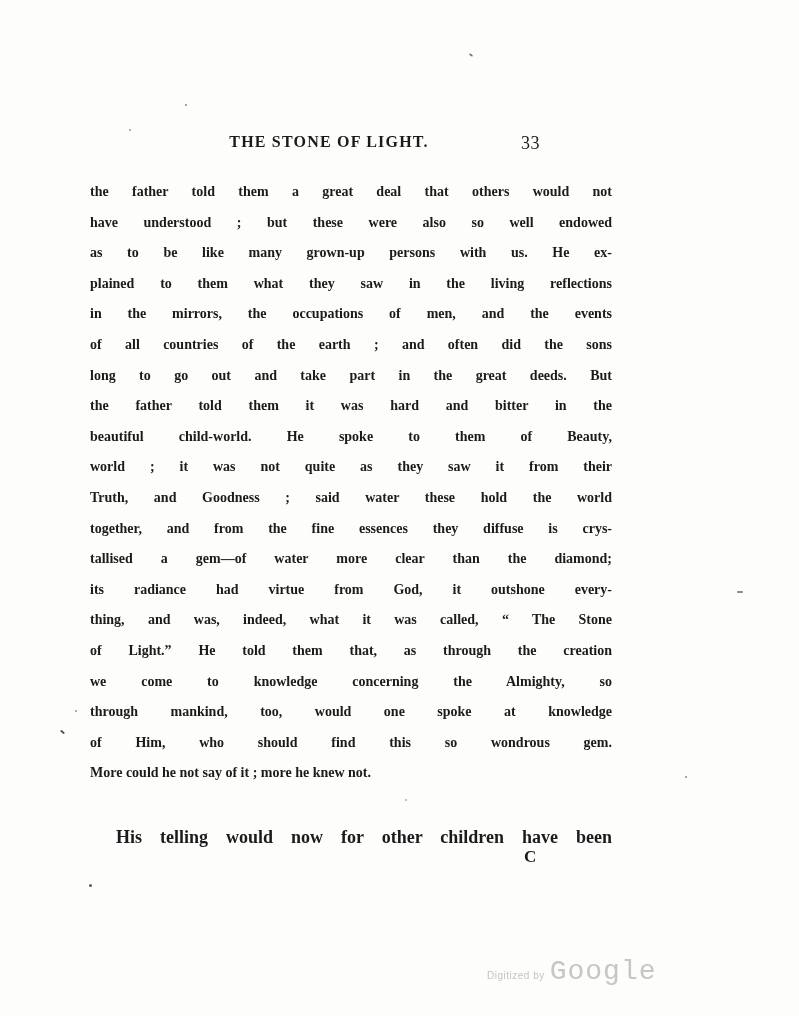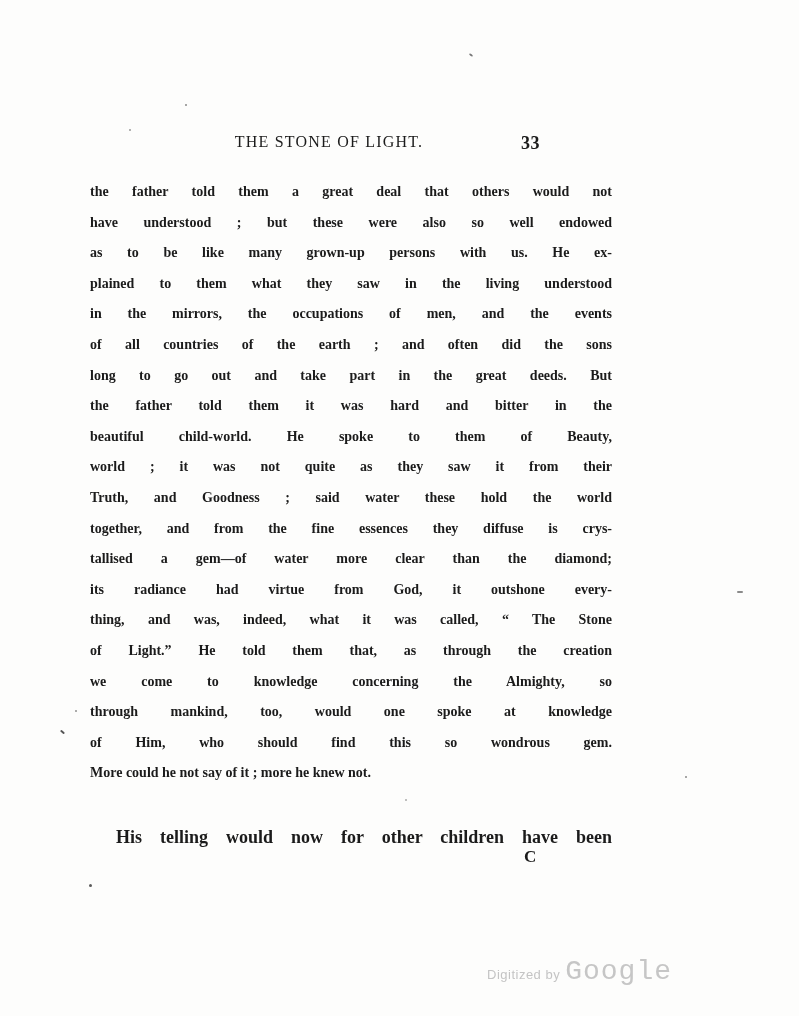--- a/index.html
+++ b/index.html
@@ -15,27 +15,27 @@
 
   
   .running-head {
     position: absolute;
     top: 133px; left: 90px; width: 522px; height: 24px;
   }
   .running-title {
     position: absolute; left: 0; right: 0;
     transform: translateX(-22px);
     text-align: center;
-    font-weight: 400;
+    font-weight: 700;
     font-size: 16px;
     letter-spacing: 1.2px;
   }
   .page-number {
     position: absolute; left: 431px; top: 0px;
-    font-weight: 700;
+    font-weight: 400;
     font-size: 18px;
     letter-spacing: 0.5px;
   }
 
   
   .text-block {
     position: absolute;
     left: 90px; top: 177px; width: 522px;
     font-weight: 700;
     font-size: 14px;
@@ -68,21 +68,21 @@
 
   
   .watermark {
     position: absolute;
     left: 487px; top: 956px;
     display: flex; align-items: baseline;
     user-select: none;
   }
   .watermark-prefix {
     font-family: "Liberation Sans", sans-serif;
-    font-size: 13px;
+    font-size: 10px;
     color: #c4c4c4;
     letter-spacing: 0.5px;
     margin-right: 5px;
   }
   .watermark-logo {
     font-family: Liberation Mono, monospace;
     font-size: 28px;
     color: #c6c6c6;
     letter-spacing: 1px;
   }
@@ -106,21 +106,21 @@
 
   <div class="running-head">
     <div class="running-title">THE STONE OF LIGHT.</div>
     <div class="page-number">33</div>
   </div>
 
   <div class="text-block">
     <div class="line">the father told them a great deal that others would not</div>
     <div class="line">have understood ; but these were also so well endowed</div>
     <div class="line">as to be like many grown-up persons with us.  He ex-</div>
-    <div class="line">plained to them what they saw in the living understood</div>
+    <div class="line">plained to them what they saw in the living reflections</div>
     <div class="line">in the mirrors, the occupations of men, and the events</div>
     <div class="line">of all countries of the earth ; and often did the sons</div>
     <div class="line">long to go out and take part in the great deeds.  But</div>
     <div class="line">the father told them it was hard and bitter in the</div>
     <div class="line">beautiful child-world.  He spoke to them of Beauty,</div>
     <div class="line">world ; it was not quite as they saw it from their</div>
     <div class="line">Truth, and Goodness ; said water these hold the world</div>
     <div class="line">together, and from the fine essences they diffuse is crys-</div>
     <div class="line">tallised a gem—of water more clear than the diamond;</div>
     <div class="line">its radiance had virtue from God, it outshone every-</div>

